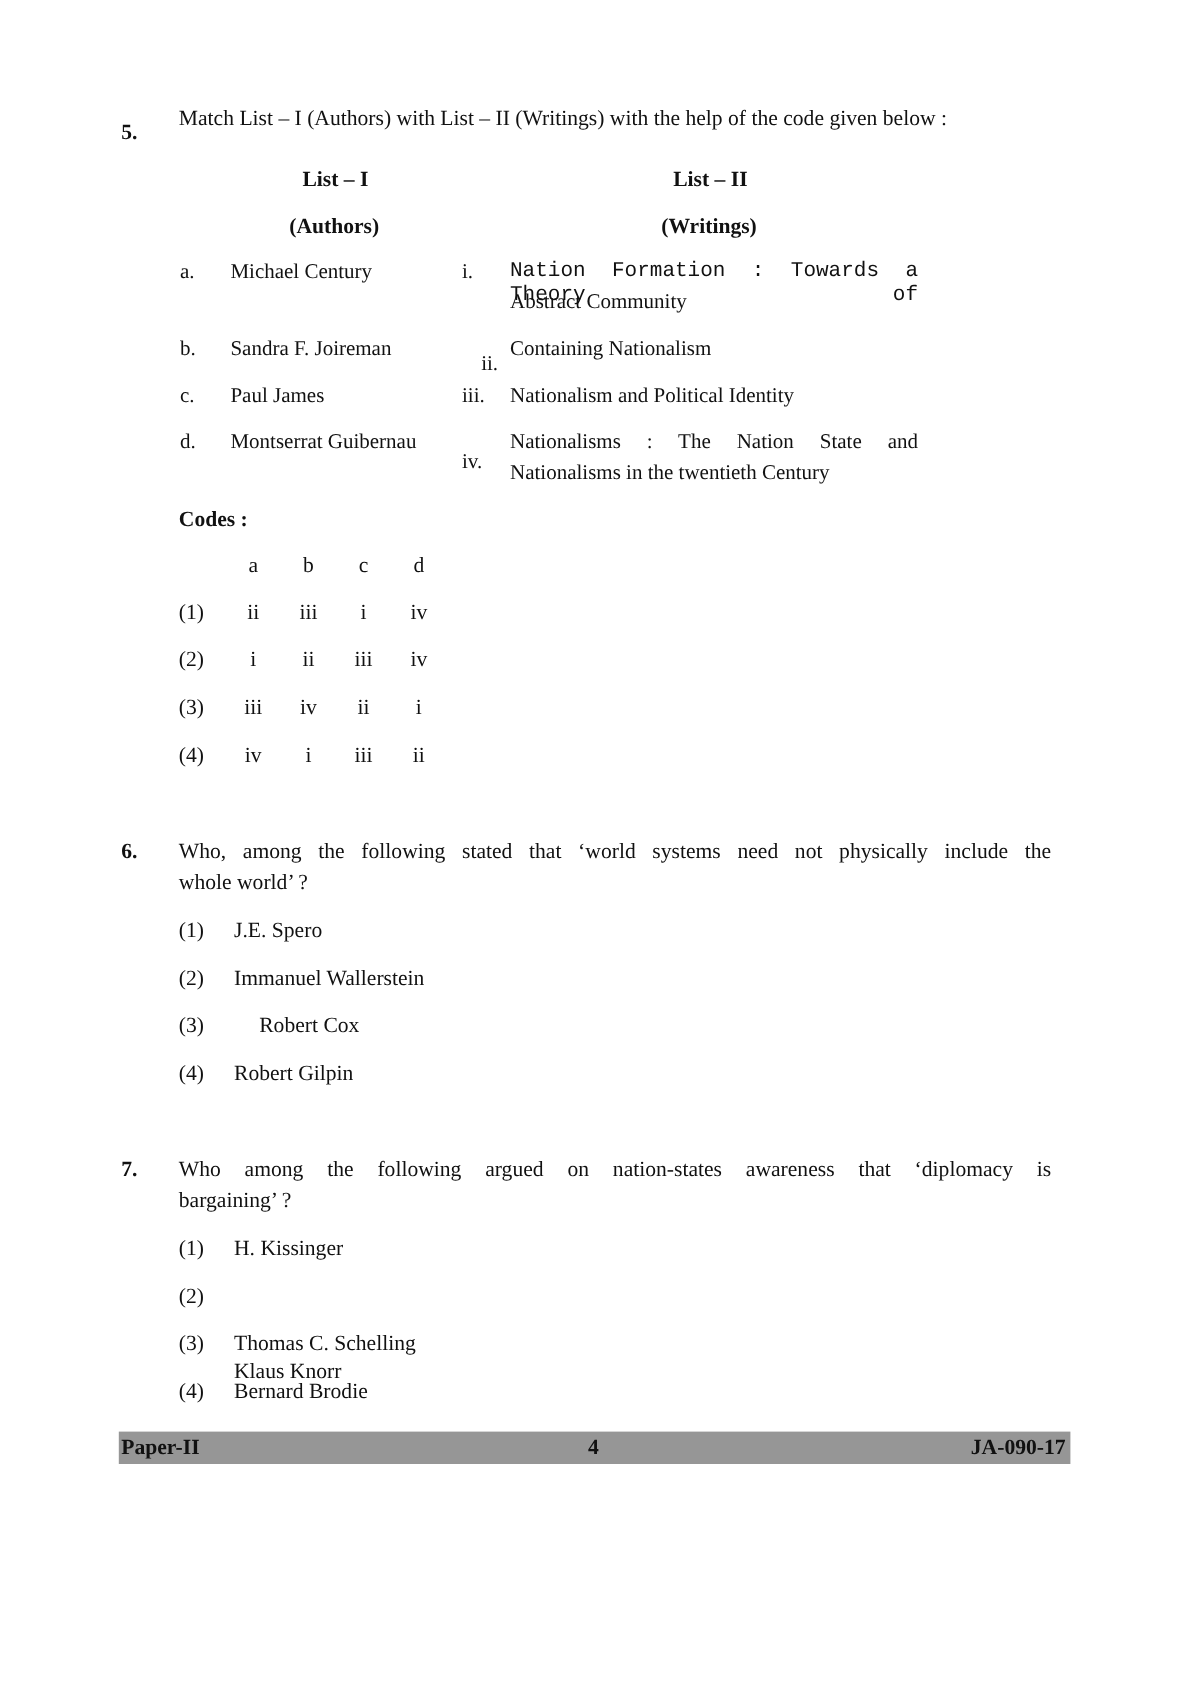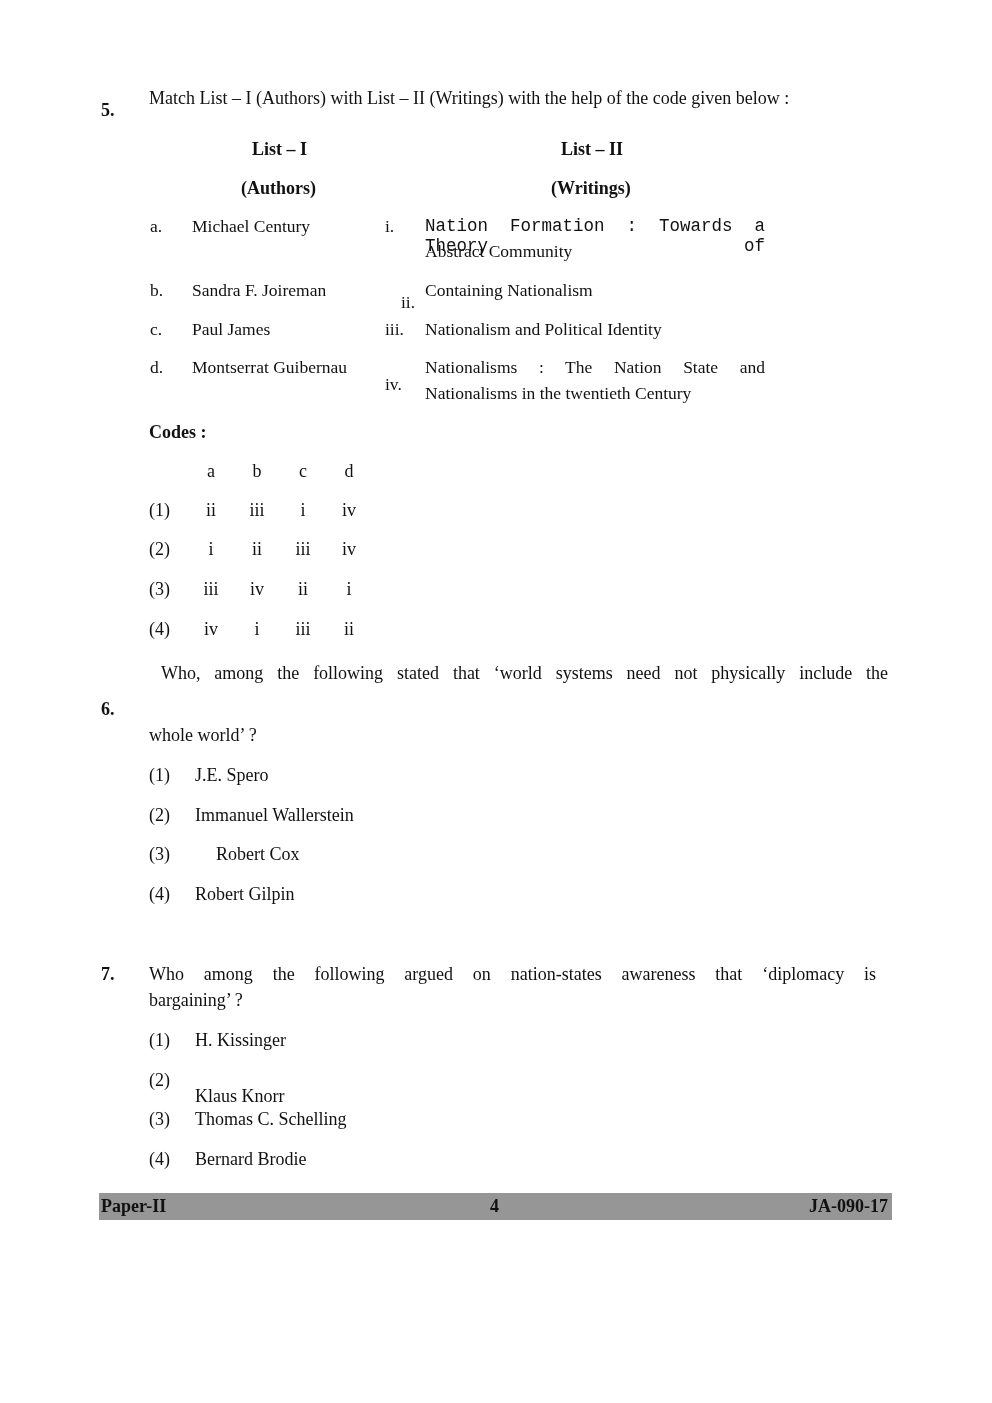--- a/index.html
+++ b/index.html
@@ -86,42 +86,42 @@
     <span class="abs" style="left:149px; top:619px;">(4)</span>
     <span class="code-cell" style="left:191px; top:619px;">iv</span>
     <span class="code-cell" style="left:237px; top:619px;">i</span>
     <span class="code-cell" style="left:283px; top:619px;">iii</span>
     <span class="code-cell" style="left:329px; top:619px;">ii</span>
   </div>
 </div>
 
 <div>
   <span class="qnum" style="top:699px;">6.</span>
-  <span class="abs" style="left:149px; top:663px; width:727px; text-align:justify; text-align-last:justify; white-space:normal;margin-left:12px;">Who, among the following stated that ‘world systems need not physically include the</span>
+  <span class="abs" style="left:149px; top:699px; width:727px; text-align:justify; text-align-last:justify; white-space:normal;">Who, among the following stated that ‘world systems need not physically include the</span>
   <span class="abs" style="left:149px; top:725px;">whole world’ ?</span>
 
   <span class="opt-num" style="top:765px;">(1)</span>
   <span class="opt-text abs" style="top:765px;">J.E. Spero</span>
   <span class="opt-num" style="top:805px;">(2)</span>
   <span class="opt-text abs" style="top:805px;">Immanuel Wallerstein</span>
   <span class="opt-num" style="top:844px;">(3)</span>
   <span class="opt-text abs" style="top:844px;margin-left:21px;">Robert Cox</span>
   <span class="opt-num" style="top:884px;">(4)</span>
   <span class="opt-text abs" style="top:884px;">Robert Gilpin</span>
 </div>
 
 <div>
   <span class="qnum" style="top:964px;">7.</span>
   <span class="abs" style="left:149px; top:964px; width:727px; text-align:justify; text-align-last:justify; white-space:normal;">Who among the following argued on nation-states awareness that ‘diplomacy is</span>
   <span class="abs" style="left:149px; top:990px;">bargaining’ ?</span>
 
   <span class="opt-num" style="top:1030px;">(1)</span>
   <span class="opt-text abs" style="top:1030px;">H. Kissinger</span>
   <span class="opt-num" style="top:1070px;">(2)</span>
-  <span class="opt-text abs" style="top:1086px;">Klaus Knorr</span>
+  <span class="opt-text abs" style="top:1132px;">Klaus Knorr</span>
   <span class="opt-num" style="top:1109px;">(3)</span>
   <span class="opt-text abs" style="top:1109px;">Thomas C. Schelling</span>
   <span class="opt-num" style="top:1149px;">(4)</span>
   <span class="opt-text abs" style="top:1149px;">Bernard Brodie</span>
 </div>
 
 <div class="footer">
   <span style="left:2px;">Paper-II</span>
   <span style="left:391px;">4</span>
   <span style="right:4px;">JA-090-17</span>

